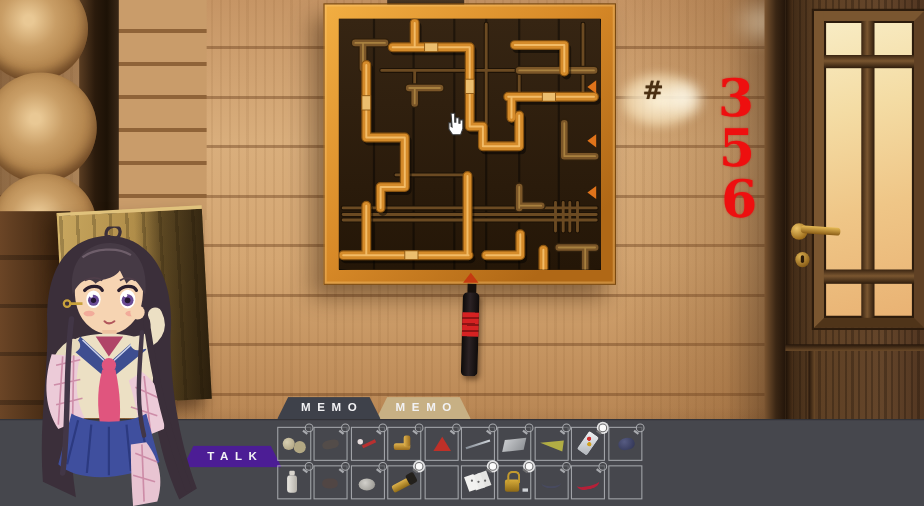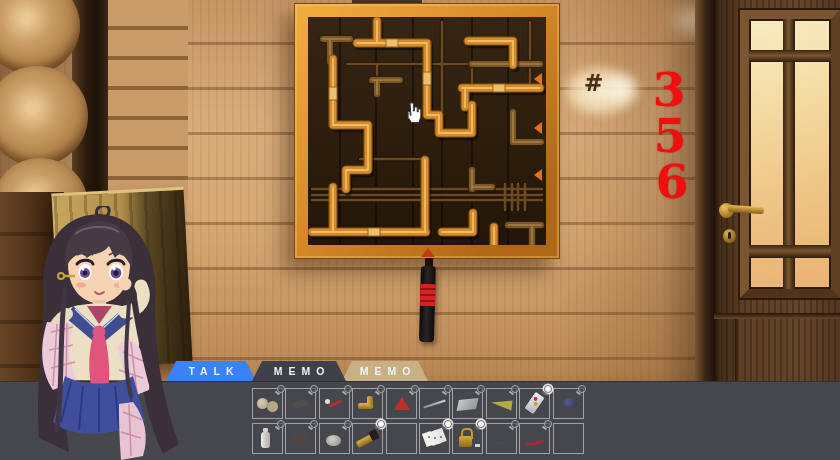--- a/index.html
+++ b/index.html
@@ -257,21 +257,21 @@
   </div>
 
   <div class="abs cursor">
     <svg viewBox="0 0 18 22" width="18" height="22">
       <path d="M6 1 h3.4 v8 h1 V5 h2.8 v5 h1 V7 h2.6 v8 l-2 5.5 H7.5 l-3.4 -5 V9.5 h2 V13 l.9.5 z" fill="#ffffff" stroke="#3a3a3a" stroke-width="1"></path>
     </svg>
   </div>
 
   <div class="abs panel"></div>
   <div id="tabs">
-      <div class="tab tab-talk" style="background: #3b82f6;">TALK</div>
+      <div class="tab tab-talk" style="background: #4c1d95; margin-top: 44px;">TALK</div>
       <div class="tab tab-item" style="background: rgb(62, 65, 74);">MEMO</div>
       <div class="tab tab-memo" style="background: rgb(199, 176, 132);">MEMO</div>
     </div>
   <div class="abs inv" id="inv">
       <div class="cell">
         <div class="it it-rope-spools"></div>
         <span class="mag"></span>
       </div>
       <div class="cell">
         <div class="it it-faint-item"></div>

